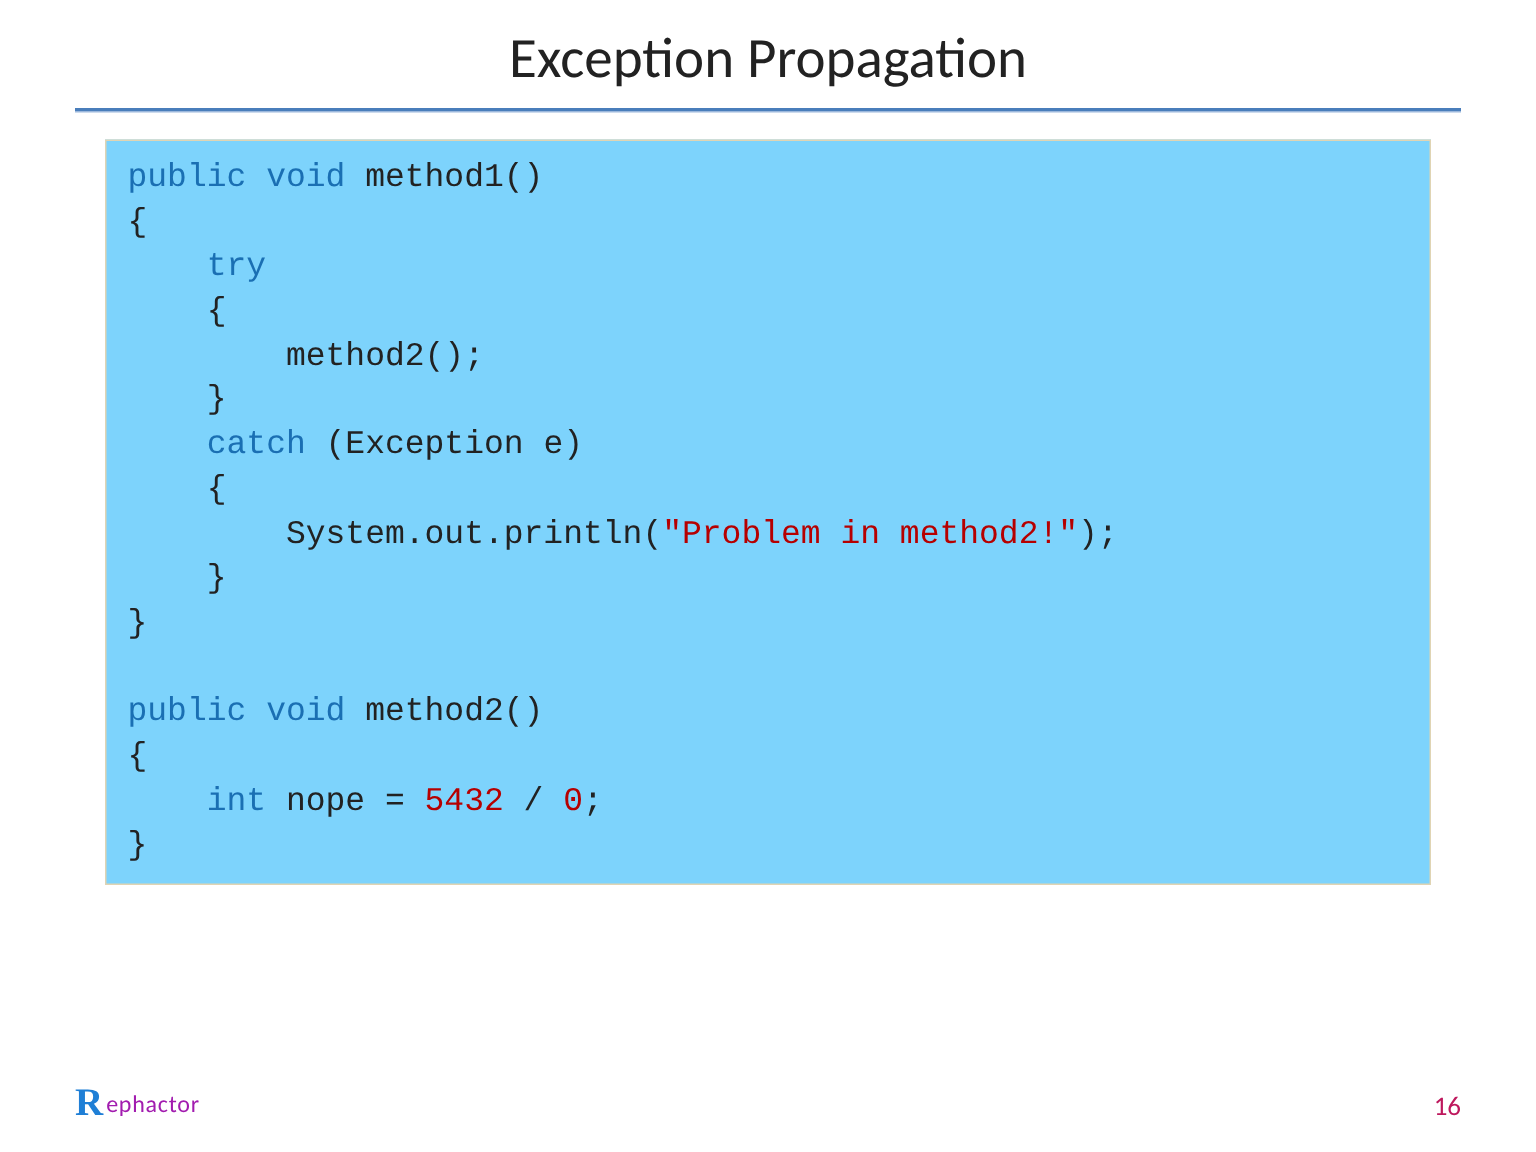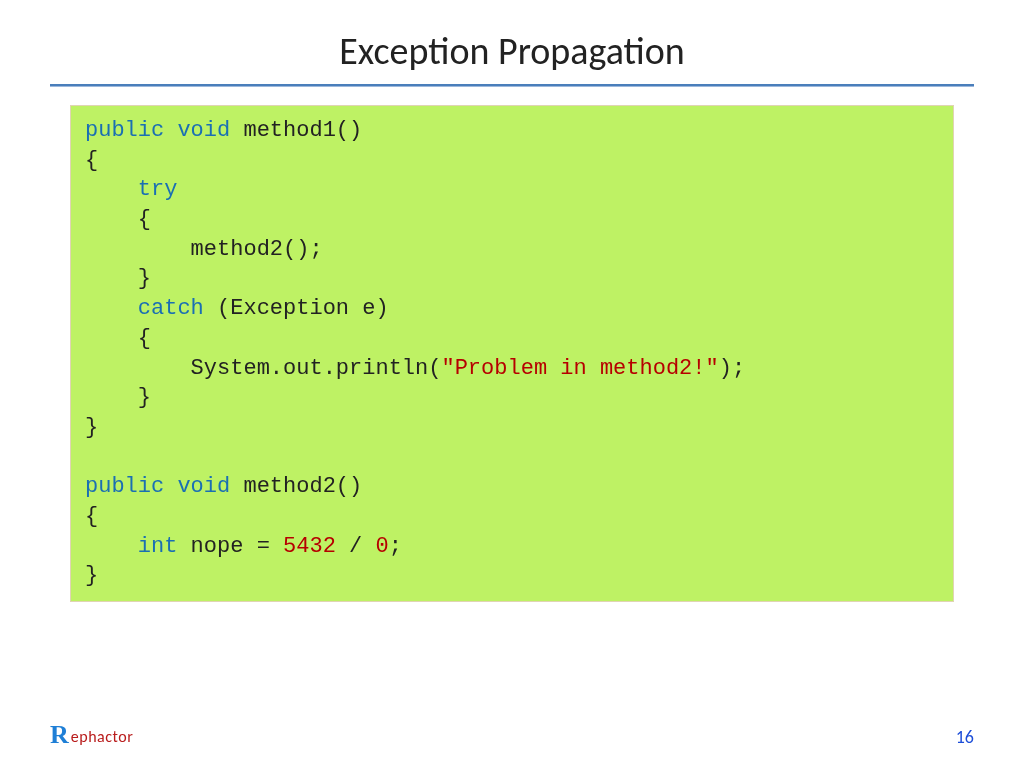--- a/index.html
+++ b/index.html
@@ -1,24 +1,24 @@
 <!DOCTYPE html>
 <html><head>
 <meta charset="utf-8">
 <style>
   * { margin: 0; padding: 0; box-sizing: border-box; }
   html, body { width: 1024px; height: 768px; background: #fff; font-family: Calibri, "Segoe UI", Arial, sans-serif; }
-  .slide { position: relative; width: 1024px; height: 768px; padding: 28px 50px 0; }
+  .slide { position: relative; width: 1024px; height: 768px; padding: 16px 50px 0; }
   .title { font-size: 38px; font-weight: 400; text-align: center; color: #222; margin-bottom: 10px; }
   .rule { height: 0; border-top: 2px solid #4a7ebb; border-bottom: 1px solid #9cb8dc; margin-bottom: 18px; }
   .body-text { font-size: 26px; color: #222; line-height: 1.3; margin: 0 20px 10px; }
   .body-text b { font-weight: 700; }
   .code-block {
     margin: 0 20px;
-    background: #bef264;
+    background: #7dd3fc;
     border: 1px solid #e0d4b3;
     padding: 10px 14px;
     font-family: Consolas, "Courier New", monospace;
     font-size: 22px;
     line-height: 1.35;
     white-space: pre;
     color: #222;
   }
   .kw { color: #1a6fb3; }
   .str { color: #b60000; }
@@ -26,22 +26,22 @@
   .footer {
     position: absolute; left: 50px; right: 50px; bottom: 20px;
     display: flex; justify-content: space-between; align-items: flex-end;
     font-size: 18px; color: #888;
   }
   .logo { display: flex; align-items: flex-end; gap: 2px; }
   .logo-r {
     font-family: Georgia, serif; font-size: 26px; font-weight: 700;
     color: #1f7fd6; line-height: 1;
   }
-  .logo-rest { font-size: 16px; color: #b91c1c; letter-spacing: 0.5px; position: relative; top: -2px; }
-  .page-num { color: #1d4ed8; font-size: 18px; margin-left: 32px; }
+  .logo-rest { font-size: 16px; color: #a21caf; letter-spacing: 0.5px; position: relative; top: -2px; }
+  .page-num { color: #be185d; font-size: 18px; margin-left: 32px; }
 </style>
 </head>
 <body>
 
 <div class="slide">
   <div class="title">Exception Propagation</div>
   <div class="rule"></div>
 
 
   <div class="code-block"><span class="kw">public</span> <span class="kw">void</span><span> method1()</span>

